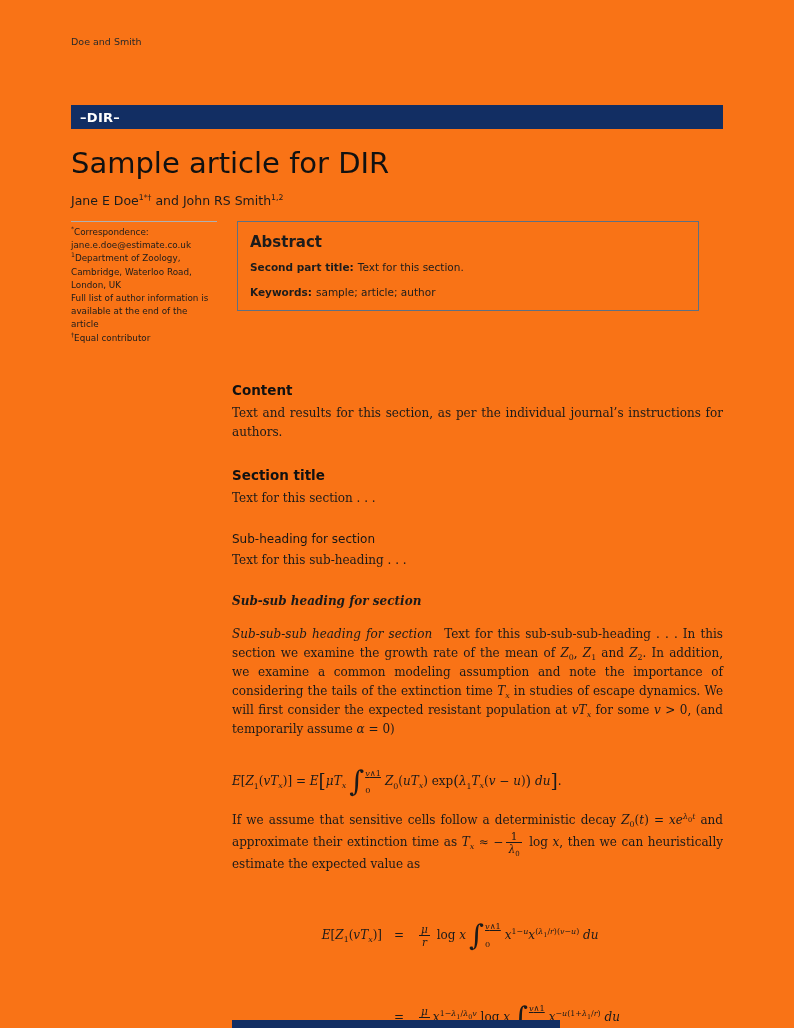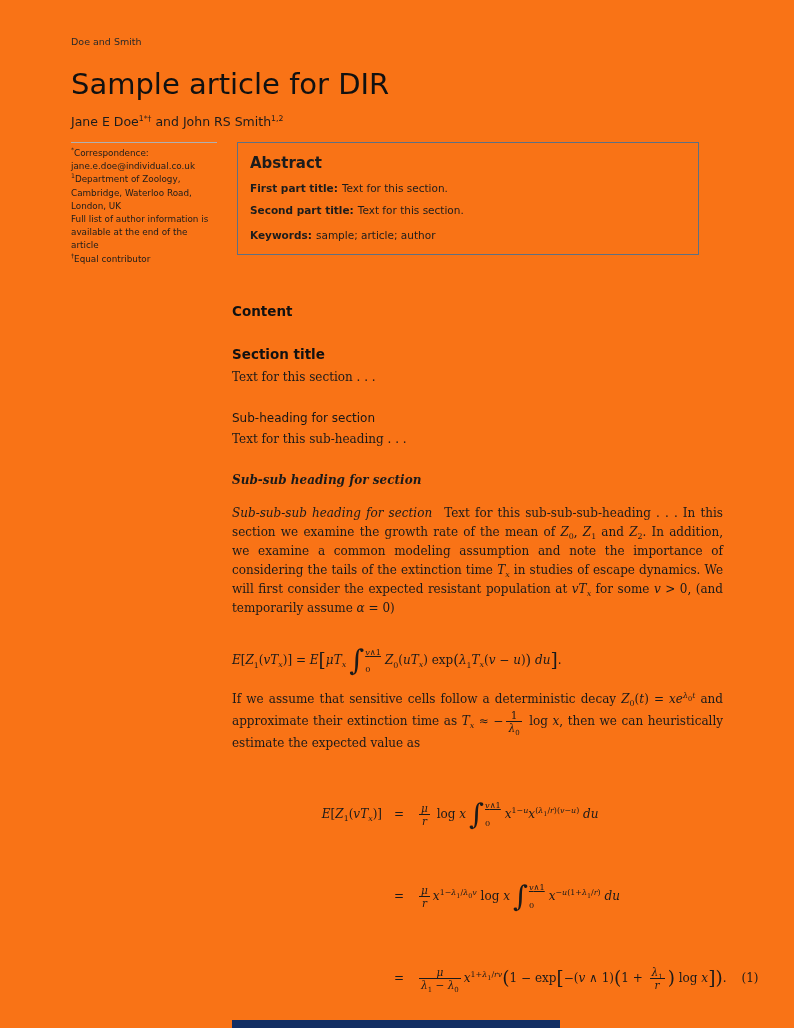--- a/index.html
+++ b/index.html
@@ -103,55 +103,56 @@
     position:absolute;left:232px;bottom:0;width:328px;height:8px;background:#122e63;
   }
 </style>
 </head>
 <body>
 
 <div class="page">
 
   <div class="running-head">Doe and Smith</div>
 
+  <div class="banner">
+    <span>–DIR–</span>
+  </div>
 
   <h1 class="title">Sample article for DIR</h1>
 
   <div class="authors">Jane E Doe<sup>1*†</sup> and John RS Smith<sup>1,2</sup></div>
 
   <div class="topgrid">
     <div class="sidebar">
       <hr class="sidebar-rule">
       <div><sup>*</sup>Correspondence:</div>
-      <div>jane.e.doe@individual.co.uk</div>
+      <div>jane.e.doe@estimate.co.uk</div>
       <div><sup>1</sup>Department of Zoology,</div>
       <div>Cambridge, Waterloo Road,</div>
       <div>London, UK</div>
       <div>Full list of author information is</div>
       <div>available at the end of the article</div>
       <div><sup>†</sup>Equal contributor</div>
     </div>
 
     <div class="abstract-box">
       <div class="abs-heading">Abstract</div>
       <div class="abs-row">
-        <span class="abs-label">First part title:</span><span>Text for this section.</span>
-      </div>
-      <div class="abs-row">
         <span class="abs-label">Second part title:</span><span>Text for this section.</span>
       </div>
       <div class="abs-row">
         <span class="abs-label">Keywords:</span><span>sample; article; author</span>
       </div>
     </div>
   </div>
 
   <div class="main">
 
     <h2 class="h-section first">Content</h2>
+    <p class="para">Text and results for this section, as per the individual journal’s instructions for authors.</p>
 
     <h2 class="h-section">Section title</h2>
     <p class="para">Text for this section . . .</p>
 
     <h3 class="h-sub">Sub-heading for section</h3>
     <p class="para">Text for this sub-heading . . .</p>
 
     <h4 class="h-subsub">Sub-sub heading for section</h4>
 
     <p class="para gap"><span class="lead-in">Sub-sub-sub heading for section</span> Text for this sub-sub-sub-heading . . . In this section we examine the growth rate of the mean of <i>Z</i><sub>0</sub>, <i>Z</i><sub>1</sub> and <i>Z</i><sub>2</sub>. In addition, we examine a common modeling assumption and note the importance of considering the tails of the extinction time <i>T<sub>x</sub></i> in studies of escape dynamics. We will first consider the expected resistant population at <i>vT<sub>x</sub></i> for some <i>v</i> &gt; 0, (and temporarily assume <i>α</i> = 0)</p>

